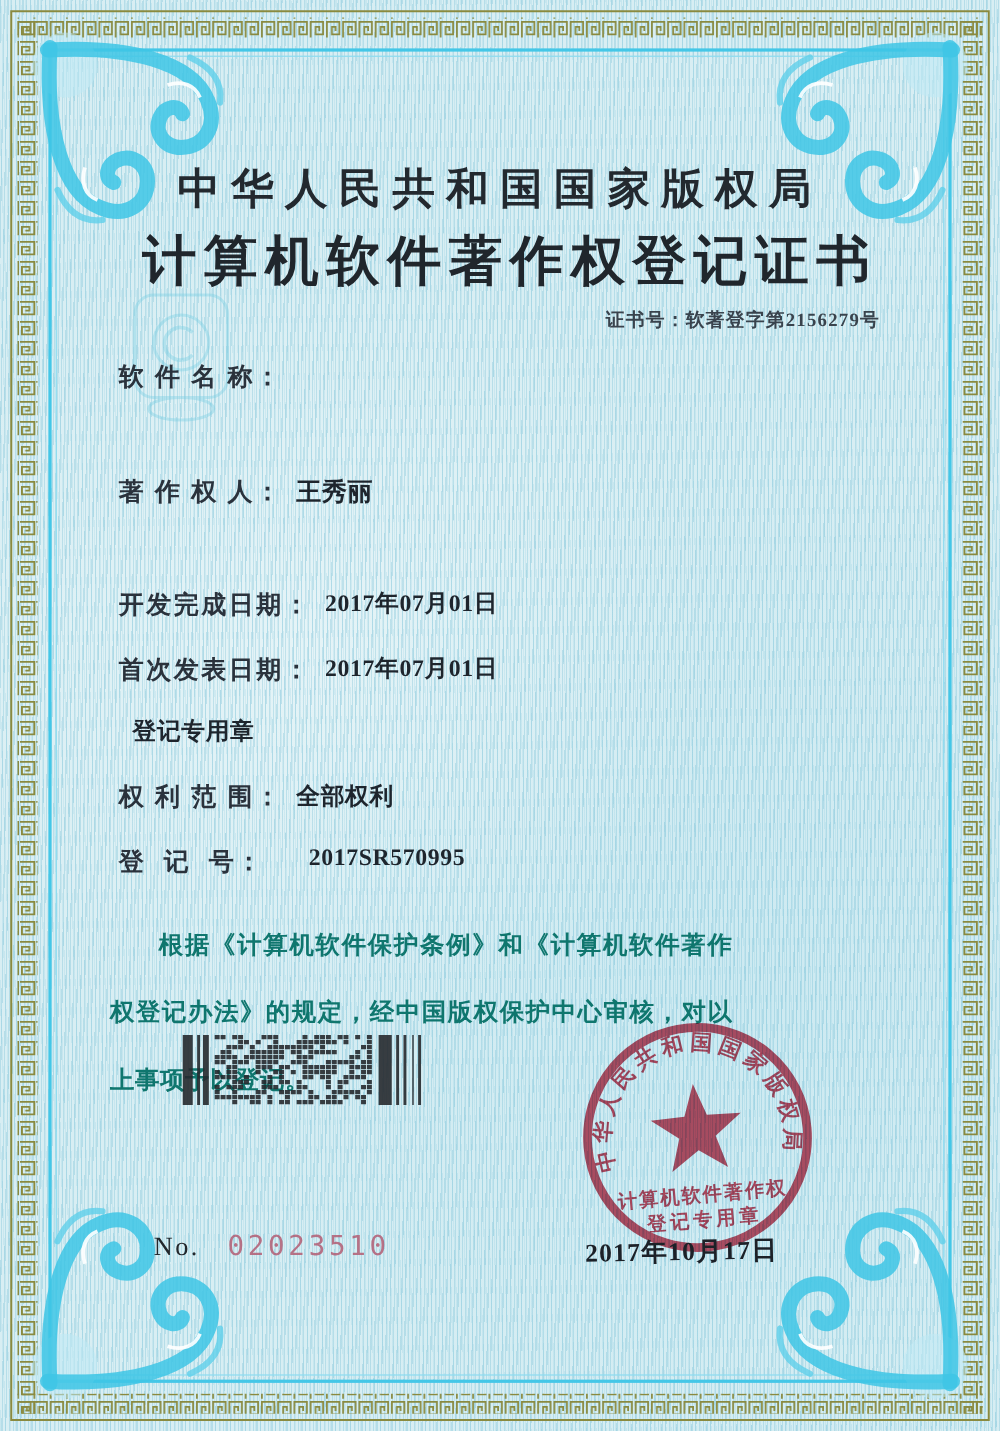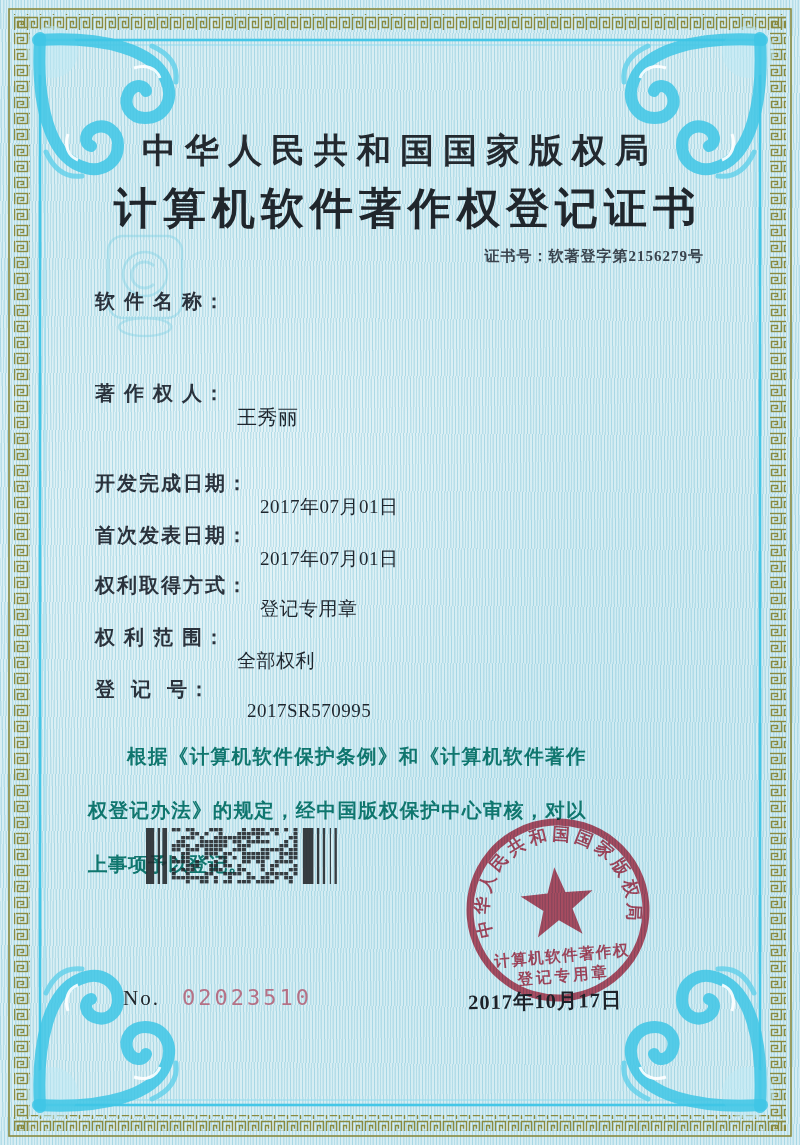--- a/index.html
+++ b/index.html
@@ -48,21 +48,21 @@
     position:absolute;top:247px;right:96px;
     font-size:15px;letter-spacing:1px;color:#39434d;font-weight:600;
   }
   .row{position:absolute;left:95px;display:flex;align-items:flex-start;}
   .row .lbl{
     font-size:20px;letter-spacing:2px;color:var(--label-ink);
     font-weight:600;white-space:pre;flex:0 0 auto;
   }
   .row .val{
     margin-left:11px;font-size:19px;color:var(--ink);
-    font-weight:400;letter-spacing:.5px;white-space:pre;margin-top:24px;
+    font-weight:700;letter-spacing:.5px;white-space:pre;
   }
   .row-name{top:288px;}
   .row-name .val{margin-top:2px;font-size:16.5px;font-weight:700;}
   .row-name .val .l2,.row-name .val .l3{font-weight:700;font-size:16px;margin-top:5px;}
   .row-author{top:380px;}
   .row-author .val{font-size:20px;}
   .row-dev{top:470px;}
   .row-pub{top:522px;}
   .row-acq{top:572px;}
   .row-scope{top:624px;}
@@ -157,21 +157,20 @@
       <span class="lbl">开发完成日期：</span>
       <span class="val">2017年07月01日</span>
     </div>
 
     <div class="row row-pub">
       <span class="lbl">首次发表日期：</span>
       <span class="val">2017年07月01日</span>
     </div>
 
     <div class="row row-acq">
-      <span class="lbl">权利取得方式：</span>
       <span class="val">登记专用章</span>
     </div>
 
     <div class="row row-scope">
       <span class="lbl">权 利 范 围：</span>
       <span class="val">全部权利</span>
     </div>
 
     <div class="row row-reg">
       <span class="lbl">登  记  号：</span>

